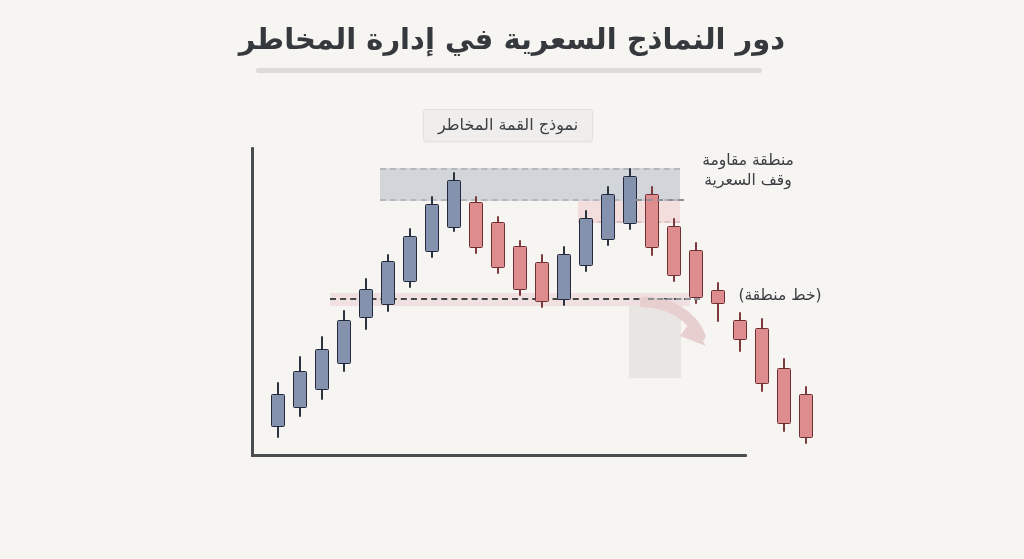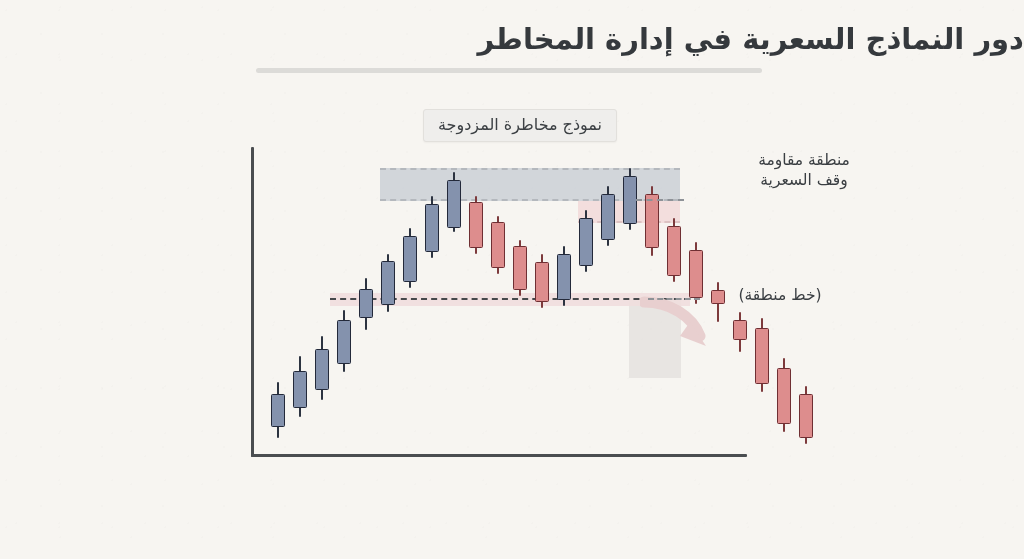--- a/index.html
+++ b/index.html
@@ -18,20 +18,21 @@
       radial-gradient(circle at 12% 22%, rgba(0,0,0,.013) 0 1px, transparent 1px),
       radial-gradient(circle at 67% 58%, rgba(0,0,0,.012) 0 1px, transparent 1px),
       radial-gradient(circle at 38% 81%, rgba(0,0,0,.011) 0 1px, transparent 1px),
       radial-gradient(circle at 85% 14%, rgba(0,0,0,.010) 0 1px, transparent 1px);
     background-size:53px 47px,61px 59px,43px 67px,71px 53px;
   }
 
   
   .title{
     position:absolute;top:22px;left:0;width:1024px;
+    text-align:center;
     font-size:29px;font-weight:bold;color:#35393d;
     letter-spacing:0px;
   }
   .title-rule{
     position:absolute;top:68px;left:256px;width:506px;height:5px;
     background:#dcdbd8;border-radius:3px;
   }
 
   
   .badge{
@@ -86,21 +87,21 @@
   
   .leader{
     position:absolute;height:0;border-top:2px dashed #8e9297;
   }
 
   
   .anno{
     position:absolute;text-align:center;
     font-size:15.5px;line-height:20px;color:#3a3e42;
   }
-  .anno-resistance{left:700px;top:150px;width:208px;}
+  .anno-resistance{left:644px;top:150px;width:208px;}
   .anno-support{left:690px;top:285px;width:180px;}
 
   
   .cand{position:absolute;}
   .wick{
     position:absolute;width:2px;left:50%;margin-left:-1px;
     background:#2c3340;border-radius:1px;
   }
   .body{
     position:absolute;left:0;width:100%;
@@ -125,21 +126,21 @@
 </head>
 <body>
 
 <div id="stage">
 
   <div class="grain"></div>
 
   <div class="title">دور النماذج السعرية في إدارة المخاطر</div>
   <div class="title-rule"></div>
 
-  <div class="badge">نموذج مخاطرة المزدوجة</div>
+  <div class="badge">نموذج القمة المخاطر</div>
 
   <div class="axis-y"></div>
   <div class="axis-x"></div>
 
   <div class="zone-resistance"></div>
   <div class="zone-stoploss"></div>
   <div class="zone-breakdown"></div>
 
   <div class="neck-band"></div>
   <div class="neck-line"></div>

